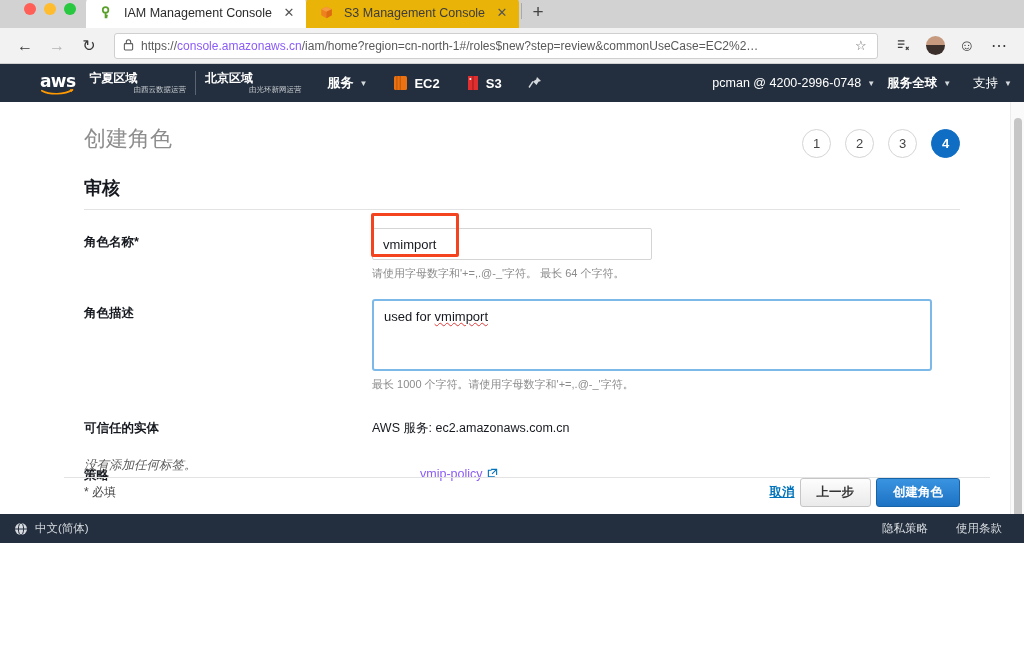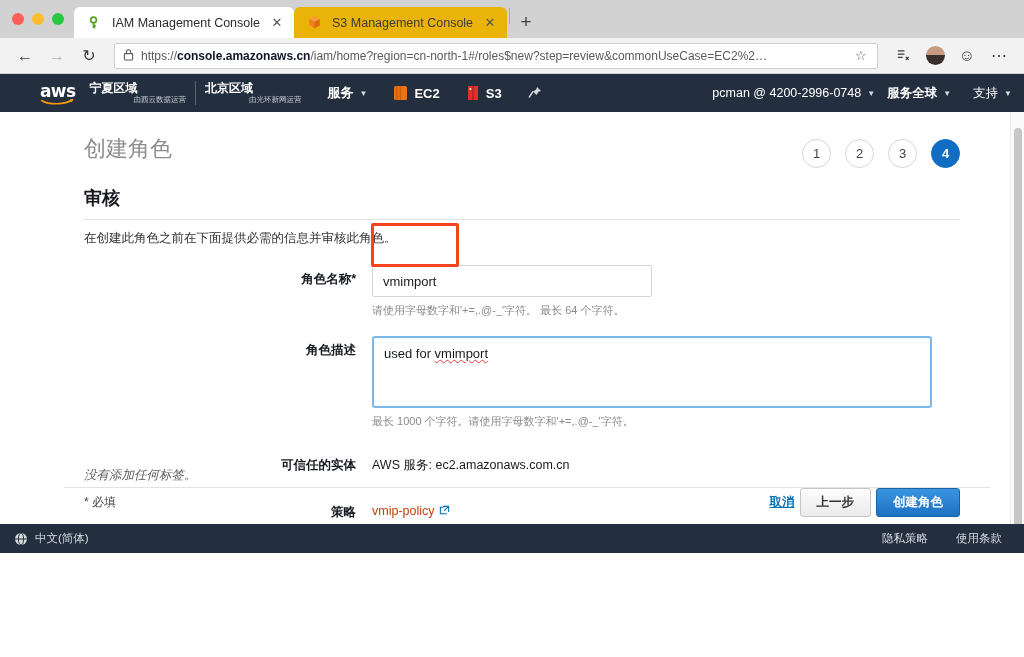--- a/index.html
+++ b/index.html
@@ -6,24 +6,24 @@
   html, body {
     width: 1024px; height: 657px;
     font-family: "Liberation Sans", sans-serif;
     overflow: hidden;
     background: #ffffff;
   }
 
   
   .browser-chrome {
     background: #d2d2d2;
-    height: 38px;
+    height: 28px;
     display: flex;
     align-items: flex-end;
-    padding-left: 8px;
+    padding-left: 20px;
     position: relative;
   }
   .traffic-lights {
     display: flex; align-items: center; gap: 8px;
     height: 38px; padding: 0 10px 0 4px;
   }
   .light { width: 12px; height: 12px; border-radius: 50%; }
   .light.red { background: #ff5f57; }
   .light.yellow { background: #febc2e; }
   .light.green { background: #28c840; }
@@ -79,21 +79,21 @@
   .tb-btn.disabled { color: #b4b4b4; }
   .urlbar {
     flex: 1 1 auto; height: 26px; margin: 0 8px;
     background: #ffffff; border: 1px solid #cfcfcf; border-radius: 3px;
     display: flex; align-items: center; padding: 0 8px; gap: 7px;
     font-size: 12px; color: #5a5a5a;
     overflow: hidden;
   }
   .lock-ic { flex: 0 0 11px; }
   .url-text { flex: 1 1 auto; white-space: nowrap; overflow: hidden; }
-  .url-text b { color: #0f172a; font-weight: 700; }
+  .url-text b { color: #8b5cf6; font-weight: 400; }
   .star-ic { flex: 0 0 14px; color: #6b6b6b; font-size: 13px; }
   .avatar-ic {
     width: 19px; height: 19px; border-radius: 50%;
     background: linear-gradient(#c69a7f 0 45%, #3b2f2b 45% 100%);
     overflow: hidden;
   }
 
   
   .aws-nav {
     height: 38px; background: #232f3e;
@@ -170,21 +170,21 @@
     font-size: 12.5px; color: #333; margin: 10px 0 0 84px;
   }
 
   
   .form-row {
     display: flex; align-items: flex-start;
     margin-top: 18px; padding-left: 84px; padding-right: 64px;
   }
   .form-label {
     width: 288px; flex: 0 0 288px;
-    text-align: right; padding-right: 16px;
+    padding-right: 16px;
     font-size: 12.5px; font-weight: 700; color: #16191f;
     padding-top: 6px;
   }
   .form-field { flex: 1 1 auto; min-width: 0; }
 
   .text-input {
     width: 280px; height: 32px;
     border: 1px solid #d5d5d5; border-radius: 2px;
     padding: 0 10px; font-size: 13px; color: #16191f;
     background: #fff; font-family: "Liberation Sans", sans-serif;
@@ -201,21 +201,21 @@
   .spell {
     text-decoration: underline; text-decoration-style: wavy;
     text-decoration-color: #e03b3b; text-decoration-thickness: 1px;
   }
   .help {
     font-size: 11px; color: #8b8b8b; margin-top: 6px;
   }
   .static-val {
     font-size: 12.5px; color: #16191f; padding-top: 6px;
   }
-  .link { color: #c2410c; text-decoration: none; font-size: 12.5px; }
+  .link { color: #8b5cf6; text-decoration: none; font-size: 12.5px; margin-left: 48px; }
   .ext-ic { display: inline-block; vertical-align: -1px; margin-left: 4px; }
 
   .tags-note {
     font-size: 12.5px; color: #5a5a5a; font-style: italic;
     position: absolute; left: 84px; bottom: 40px;
   }
   .footer-div {
     position: absolute; left: 64px; right: 34px; bottom: 36px;
     height: 1px; background: #e3e3e3;
   }
@@ -416,21 +416,20 @@
       <div class="steps">
         <div class="step">1</div>
         <div class="step">2</div>
         <div class="step">3</div>
         <div class="step active">4</div>
       </div>
     </div>
 
     <div class="section-head">审核</div>
     <div class="hr"></div>
-    <div class="section-desc">在创建此角色之前在下面提供必需的信息并审核此角色。</div>
 
     <div class="form-row">
       <div class="form-label">角色名称*</div>
       <div class="form-field">
         <input class="text-input" type="text" value="vmimport" style="">
         <div class="help">请使用字母数字和'+=,.@-_'字符。 最长 64 个字符。</div>
       </div>
     </div>
 
     <div class="form-row">

